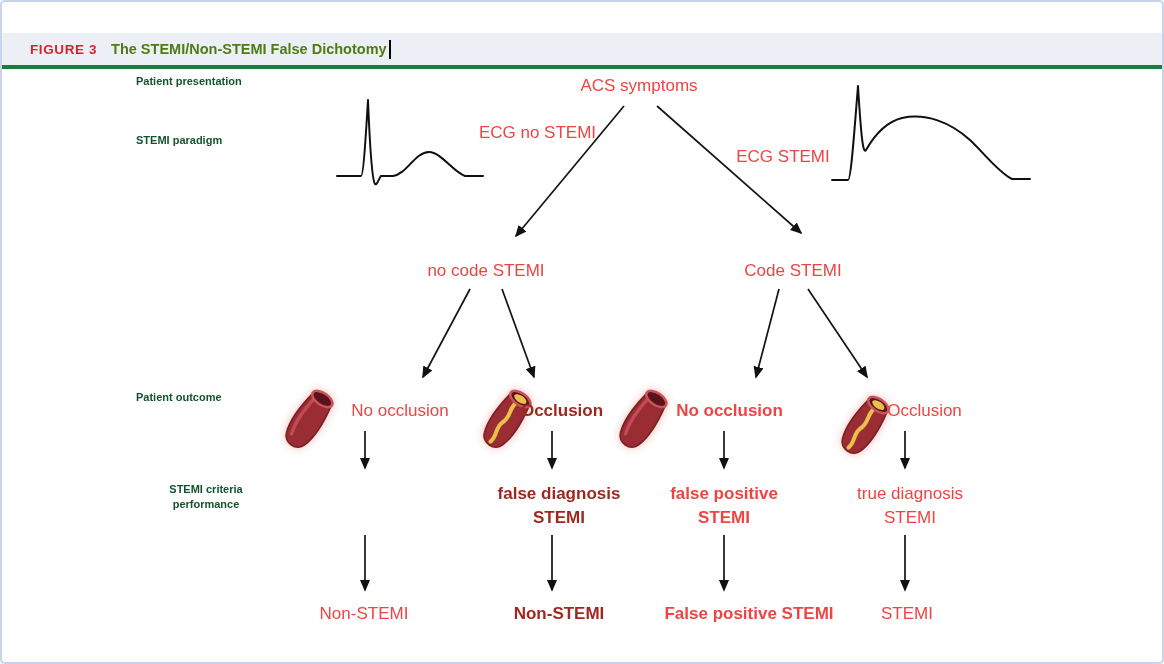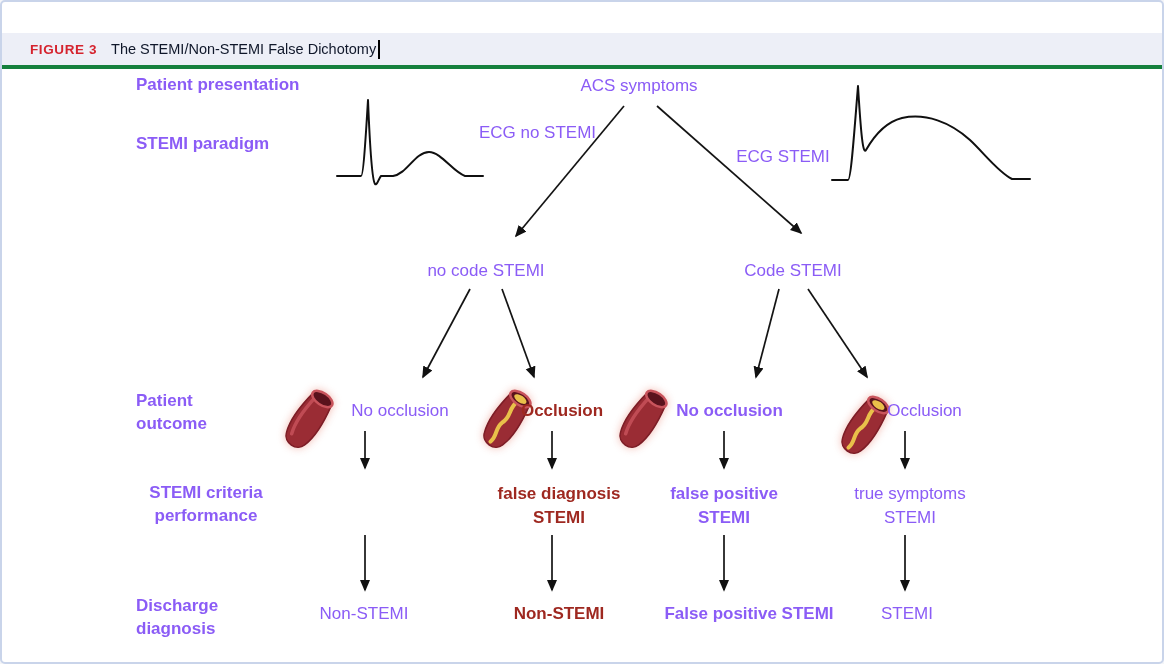--- a/index.html
+++ b/index.html
@@ -9,26 +9,26 @@
     box-sizing:border-box; overflow:hidden;
     font-family:"Liberation Sans", sans-serif; color:#1b1b1b;
   }
   
   .figure-header{
     position:absolute; top:0; left:0; right:0; height:36px;
     background:#edeff7; border-bottom:4px solid #15803d;
     display:flex; align-items:center; padding-left:28px; box-sizing:border-box;margin-top:31px;
   }
   .fig-label{ color:#d5232e; font-weight:700; font-size:13.5px; letter-spacing:.6px; margin-right:14px;}
-  .fig-title{ color:#0f172a; font-weight:400; font-size:14.5px;}
+  .fig-title{ color:#4d7c0f; font-weight:700; font-size:14.5px;}
   .caret{ display:inline-block; width:2px; height:19px; background:#000; margin-left:2px;}
 
   
-  .node{ position:absolute; font-size:17px; line-height:1.4; text-align:center; color:#8b5cf6;}
-  .rowlabel{ position:absolute; font-size:17px; font-weight:700; line-height:1.35; color:#8b5cf6; text-align:left;}
+  .node{ position:absolute; font-size:17px; line-height:1.4; text-align:center; color:#ef4444;}
+  .rowlabel{ position:absolute; font-size:11px; font-weight:700; line-height:1.35; color:#14532d; text-align:left;}
   .bold{ font-weight:700; }
   .red{ color:#9e2820; font-weight:700; }
 
   svg.overlay{ position:absolute; inset:0; width:1164px; height:664px; pointer-events:none;}
   svg.ecg{ position:absolute; }
   svg.artery{ position:absolute; filter:drop-shadow(0 0 4px rgba(226,104,84,.45)); }
 </style>
 </head>
 <body>
 
@@ -61,21 +61,20 @@
       <line x1="550" y1="533" x2="550" y2="588" marker-end="url(#ah)"></line>
       <line x1="722" y1="533" x2="722" y2="588" marker-end="url(#ah)"></line>
       <line x1="903" y1="533" x2="903" y2="588" marker-end="url(#ah)"></line>
     </g>
   </svg>
 
   <div class="rowlabel" style="left:134px; top:72px;">Patient presentation</div>
   <div class="rowlabel" style="left:134px; top:131px;">STEMI paradigm</div>
   <div class="rowlabel" style="left:134px; top:388px; width:90px;">Patient outcome</div>
   <div class="rowlabel" style="left:134px; top:480px; width:140px;text-align:center;">STEMI criteria performance</div>
-  <div class="rowlabel" style="left:134px; top:593px; width:110px;">Discharge diagnosis</div>
 
   <div class="node" style="left:562px; top:72px; width:150px;">ACS symptoms</div>
   <div class="node" style="left:473px; top:119px; width:125px;">ECG no STEMI</div>
   <div class="node" style="left:731px; top:119px; width:100px;margin-top:24px;">ECG STEMI</div>
   <div class="node" style="left:404px; top:257px; width:160px;">no code STEMI</div>
   <div class="node" style="left:711px; top:257px; width:160px;">Code STEMI</div>
 
   <svg class="ecg" style="left:333px; top:88px;" width="150" height="102" viewBox="0 0 150 102">
     <path d="M2,86 H26 C28,86 30,60 33,10 C35,60 37,90 40,94 C42,96 44,88 46,86 H58 C72,84 80,62 94,62 C106,62 118,82 130,86 H148" fill="none" stroke="#101010" stroke-width="2" stroke-linejoin="round" stroke-linecap="round"></path>
   </svg>
@@ -117,20 +116,20 @@
     </g>
   </svg>
 
   <div class="node" style="left:338px; top:397px; width:120px;">No occlusion</div>
   <div class="node red" style="left:500px; top:397px; width:120px;">Occlusion</div>
   <div class="node bold" style="left:665px; top:397px; width:125px;">No occlusion</div>
   <div class="node" style="left:860px; top:397px; width:125px;">Occlusion</div>
 
   <div class="node red" style="left:487px; top:480px; width:140px;">false diagnosis STEMI</div>
   <div class="node bold" style="left:652px; top:480px; width:140px;">false positive STEMI</div>
-  <div class="node" style="left:838px; top:480px; width:140px;">true symptoms STEMI</div>
+  <div class="node" style="left:838px; top:480px; width:140px;">true diagnosis STEMI</div>
 
   <div class="node" style="left:292px; top:600px; width:140px;">Non-STEMI</div>
   <div class="node red" style="left:487px; top:600px; width:140px;">Non-STEMI</div>
   <div class="node bold" style="left:652px; top:600px; width:190px;">False positive STEMI</div>
   <div class="node" style="left:835px; top:600px; width:140px;">STEMI</div>
 
 </div>
 
 </body></html>

